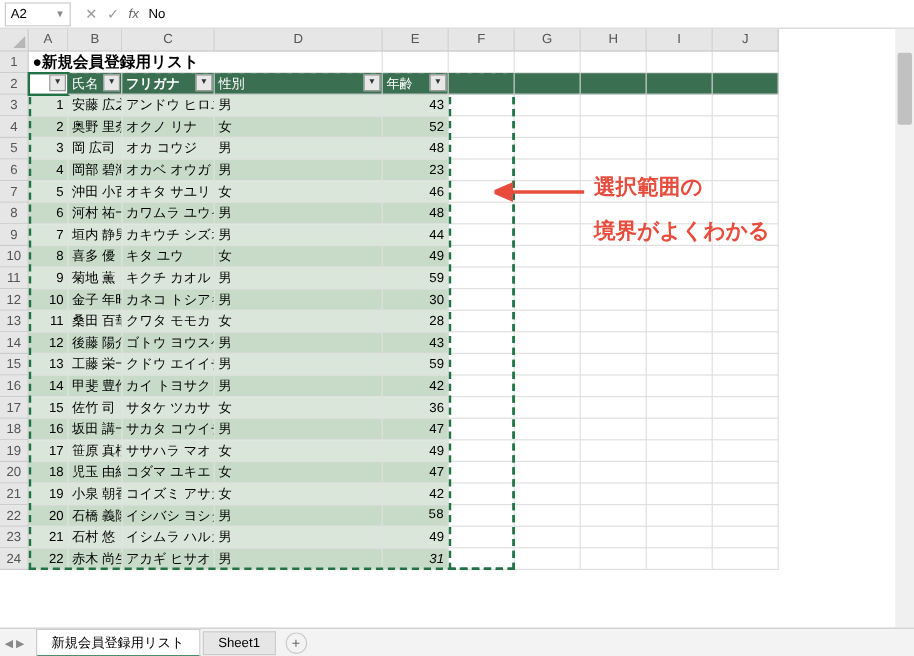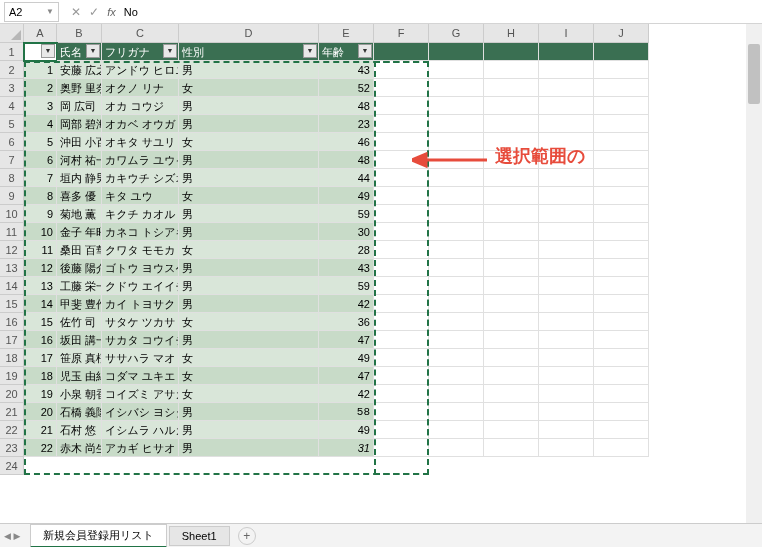--- a/index.html
+++ b/index.html
@@ -107,24 +107,33 @@
         <div class="row-h">19</div>
         <div class="row-h">20</div>
         <div class="row-h">21</div>
         <div class="row-h">22</div>
         <div class="row-h">23</div>
         <div class="row-h">24</div>
       </div>
     <div class="cells" id="cells">
       <div class="marquee" style="left:0;top:18px;width:405px;height:414px;"></div>
       <div class="marquee" style="left:350px;top:18px;width:55px;height:414px;"></div>
+    <div class="row">
+          <div class="cell title-cell" style="width: 295px;">●新規会員登録用リスト</div>
+          <div class="cell " style="width: 55px;"></div>
+          <div class="cell " style="width: 55px;"></div>
+          <div class="cell " style="width: 55px;"></div>
+          <div class="cell " style="width: 55px;"></div>
+          <div class="cell " style="width: 55px;"></div>
+          <div class="cell " style="width: 55px;"></div>
+        </div>
         <div class="row thead-row">
           <div class="cell cursor-cell" style="width: 33px;">No<div class="filter-btn">▼</div></div>
           <div class="cell sel" style="width: 45px;">氏名<div class="filter-btn">▼</div></div>
-          <div class="cell sel" style="width: 77px;">フリガナ<div class="filter-btn">▼</div></div>
+          <div class="cell sel" style="width: 77px; font-weight: bold;">フリガナ<div class="filter-btn">▼</div></div>
           <div class="cell sel" style="width: 140px;">性別<div class="filter-btn">▼</div></div>
           <div class="cell sel" style="width: 55px;">年齢<div class="filter-btn">▼</div></div>
           <div class="cell " style="width: 55px;"></div>
           <div class="cell " style="width: 55px;"></div>
           <div class="cell " style="width: 55px;"></div>
           <div class="cell " style="width: 55px;"></div>
           <div class="cell " style="width: 55px;"></div>
         </div>
         <div class="row">
           <div class="cell sel alt num" style="width: 33px;">1</div>
@@ -394,20 +403,21 @@
   </div>
 </div>
 
 <svg class="arrow" style="left:412px;top:150px;" width="75" height="20">
   <line x1="75" y1="10" x2="12" y2="10" class="arrow-line"></line>
   <polygon points="0,10 14,4 14,16" class="arrow-line"></polygon>
 </svg>
 
 <div class="annotation" style="left:495px;top:138px;">
   <div>選択範囲の</div>
+  <div>境界がよくわかる</div>
 </div>
 
 <div class="scrollbar-v">
     <div class="thumb"></div>
   </div>
 
 <div class="sheet-tabs">
   <div class="tab-nav">◀ ▶</div>
   <div class="sheet-tab active">新規会員登録用リスト</div>
   <div class="sheet-tab inactive">Sheet1</div>

